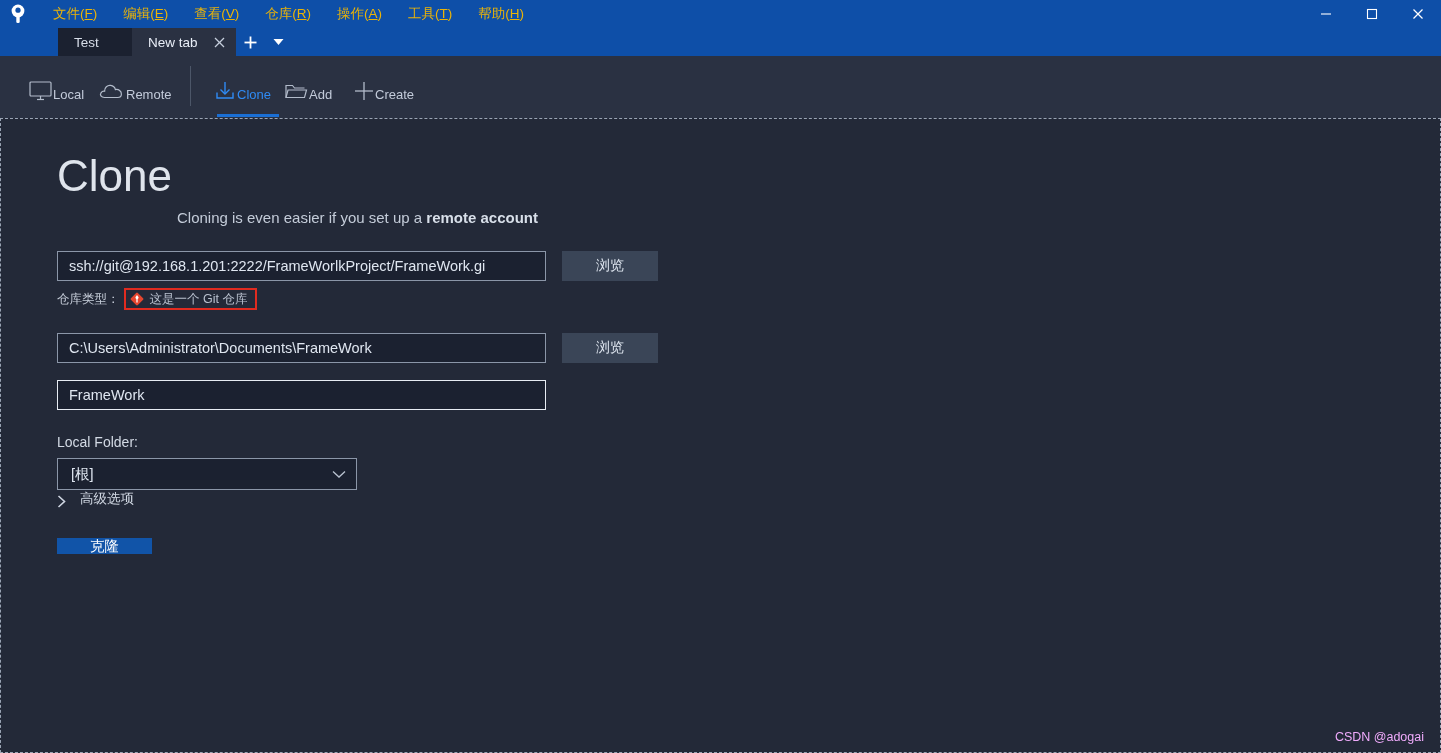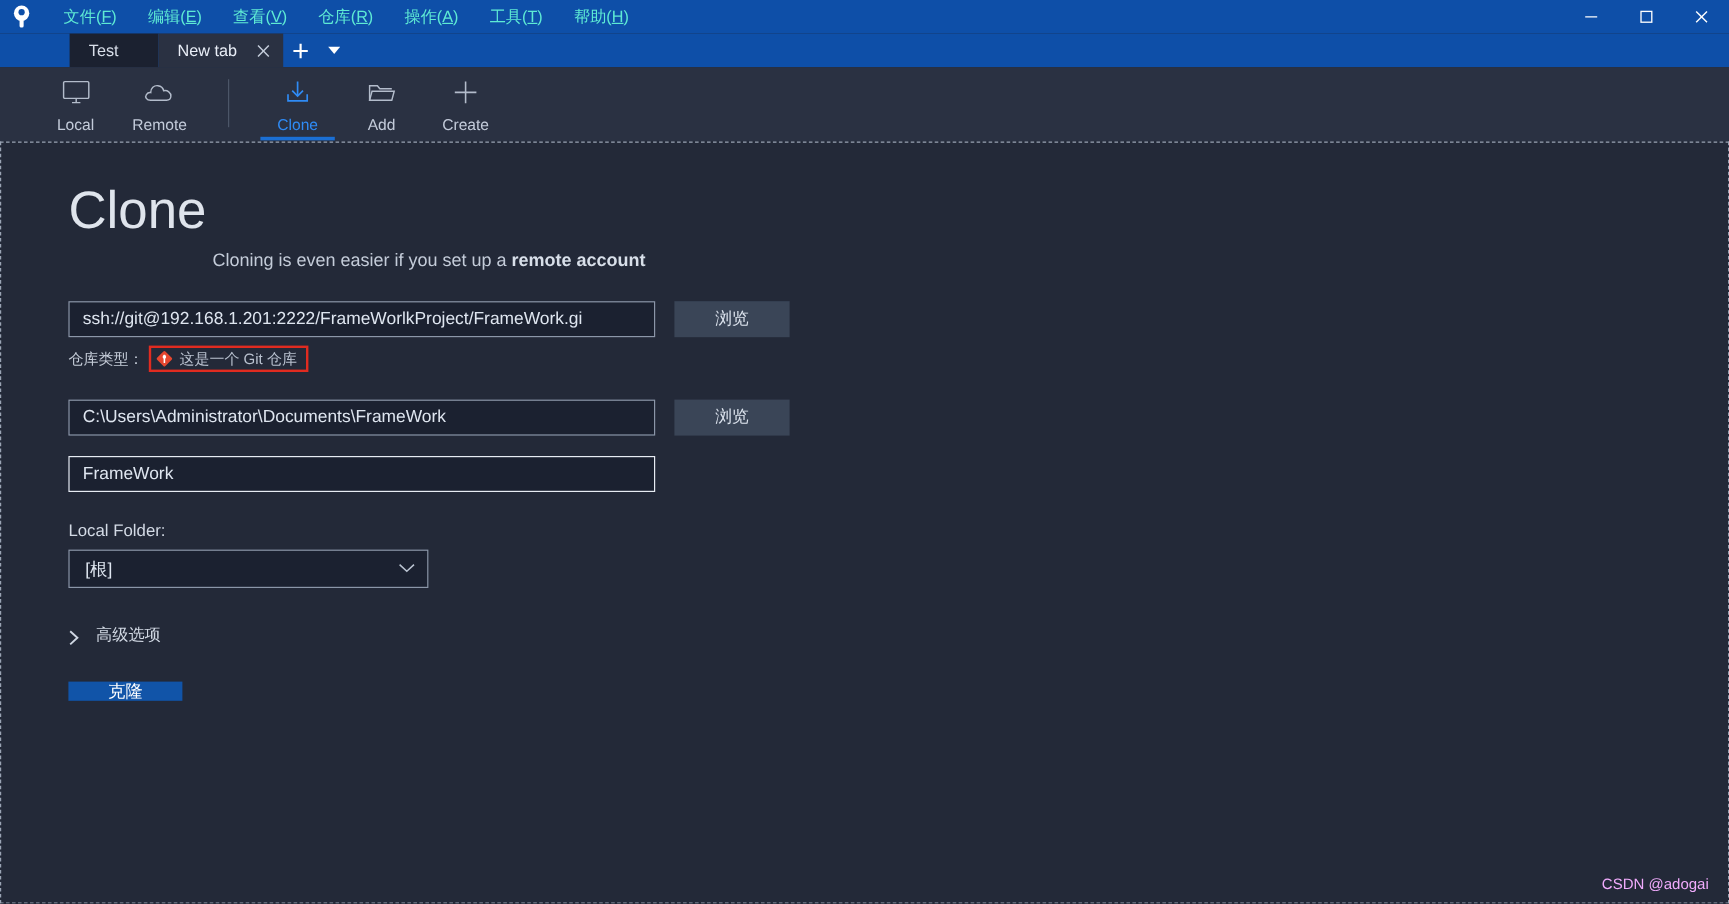--- a/index.html
+++ b/index.html
@@ -25,21 +25,21 @@
   .app-logo {
     width: 36px; height: 28px;
     display: flex; align-items: center; justify-content: center;
   }
   .logo-glyph { width: 18px; height: 20px; display:block; }
   .menu {
     display: flex; align-items: center; height: 28px;
     margin-left: 4px;
   }
   .menu-item {
-    color: #5eead4;
+    color: #eab308;
     font-size: 13.5px;
     padding: 0 13px;
     line-height: 28px;
     white-space: nowrap;
     cursor: default;
   }
   .menu-item .mn { text-decoration: underline; }
   .win-ctrls {
     position: absolute; right: 0; top: 0;
     height: 28px; display: flex;
@@ -97,21 +97,21 @@
   
   .toolbar {
     position: absolute; top: 56px; left: 0;
     width: 1441px; height: 62px;
     background: #2a3142;
     display: flex; align-items: flex-start;
   }
   .tb-item {
     width: 70px;
     padding-top: 8px;
-    display: flex; flex-direction: column; align-items: center;
+    display: flex; flex-direction: row; align-items: center;
     position: relative;
     height: 62px;
   }
   .tb-icon { height: 26px; display:flex; align-items:center; justify-content:center; }
   .tb-label {
     margin-top: 6px;
     font-size: 13px;
     color: #c3cbda;
     white-space: nowrap;
   }
@@ -201,21 +201,20 @@
     width: 300px; height: 32px;
     background: #1b2130;
     border: 1px solid #8b96a8;
     color: #dfe6f0;
     font-size: 14.5px;
     display: flex; align-items: center;
     padding: 0 10px 0 13px;
     justify-content: space-between;
   }
   .adv {
-    margin-top: 30px;
     display: flex; align-items: flex-end;
     color: #d2d9e4;
     font-size: 13.5px;
   }
   .adv-chev { margin-right: 14px; display: flex; color:#cfd6e2; }
   .clone-btn {
     margin-top: 30px;
     width: 95px; height: 16px;
     background: #1154a8;
     color: #ffffff;

